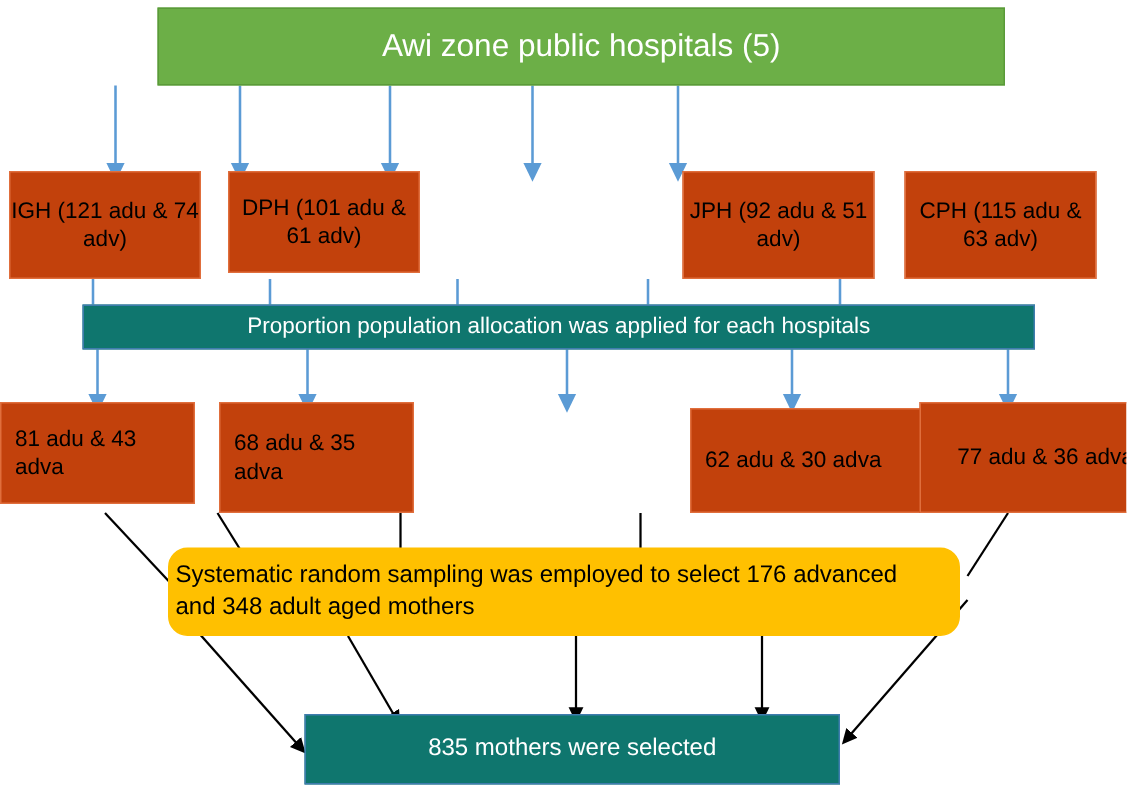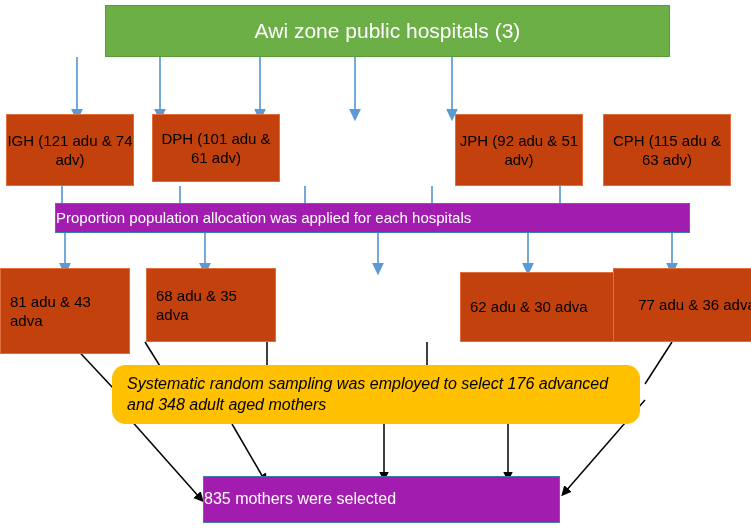--- a/index.html
+++ b/index.html
@@ -51,42 +51,42 @@
     text-align: center;
   }
   .node-salmon.lefted {
     justify-content: flex-start;
     text-align: left;
     padding-left: 9px;
     padding-right: 5px;
   }
   
   .node-blue {
-    background: #a21caf;
+    background: #0f766e;
     border: 1px solid #3F7CAE;
     color: #ffffff;
+    justify-content: center;
     text-align: center;
     font-size: 15px;
   }
   .node-blue.big {
     font-size: 16px;
   }
   
   .node-yellow {
     background: #FFC000;
     border: 1px solid #FFC000;
     border-radius: 13px;
     color: #000000;
     font-size: 16px;
     justify-content: flex-start;
     text-align: left;
-    padding-left: 14px;
+    padding-left: 4px;
     padding-right: 12px;
     z-index: 5;
-    font-style: italic;
   }
 </style>
 </head>
 <body>
 
 <div id="canvas">
 
   <svg id="svg-layer" viewBox="0 0 751 531" xmlns="http://www.w3.org/2000/svg">
     <defs>
       <marker id="arrow-blue" markerWidth="9" markerHeight="9" refX="3.2" refY="4.2" orient="auto" markerUnits="strokeWidth">
@@ -132,21 +132,21 @@
     <g stroke="#000000" stroke-width="1.5" fill="none" marker-end="url(#arrow-black)">
       <line x1="113" y1="400" x2="200" y2="498"></line>
       <line x1="232" y1="424" x2="264" y2="479"></line>
       <line x1="384" y1="424" x2="384" y2="476"></line>
       <line x1="508" y1="424" x2="508" y2="476"></line>
       <line x1="645" y1="400" x2="565" y2="492"></line>
     </g>
   </svg>
 
   <div class="node node-green" style="left:105px; top:5px; width:565px; height:52px;">
-    <span>Awi zone public hospitals (3)</span>
+    <span>Awi zone public hospitals (5)</span>
   </div>
 
   <div class="node node-salmon centered" style="left:6px; top:114px; width:128px; height:72px;">
     <span>IGH (121 adu &amp; 74 adv)</span>
   </div>
 
   <div class="node node-salmon centered" style="left:152px; top:114px; width:128px; height:68px;">
     <span>DPH (101 adu &amp; 61 adv)</span>
   </div>
 
@@ -156,21 +156,21 @@
   </div>
 
   <div class="node node-salmon centered" style="left:603px; top:114px; width:128px; height:72px;">
     <span>CPH (115 adu &amp; 63 adv)</span>
   </div>
 
   <div class="node node-blue" style="left:55px; top:203px; width:635px; height:30px;">
     <span>Proportion population allocation was applied for each hospitals</span>
   </div>
 
-  <div class="node node-salmon lefted" style="left:0px; top:268px; width:130px; height:86px;">
+  <div class="node node-salmon lefted" style="left:0px; top:268px; width:130px; height:68px;">
     <span>81 adu &amp; 43 adva</span>
   </div>
 
   <div class="node node-salmon lefted" style="left:146px; top:268px; width:130px; height:74px;">
     <span>68 adu &amp; 35 adva</span>
   </div>
 
 
   <div class="node node-salmon lefted" style="left:460px; top:272px; width:174px; height:70px;">
     <span>62 adu &amp; 30 adva</span>

